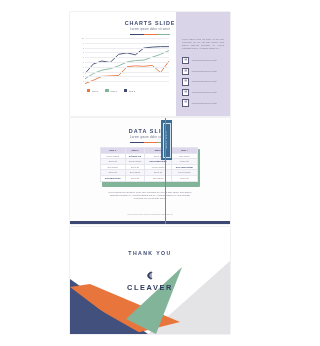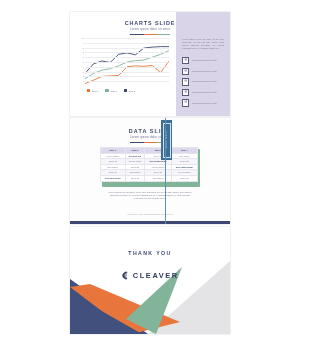--- a/index.html
+++ b/index.html
@@ -67,21 +67,21 @@
   .s2-tab-in{border:.5px solid #cfe0ee;width:6px;height:33px;display:flex;align-items:center;justify-content:center;}
   .s2-tab span{font-size:2.1px;color:#eaf2f8;letter-spacing:.4px;white-space:nowrap;
     transform:rotate(-90deg);}
   .s2-rail{position:absolute;left:165px;top:0;width:1.4px;height:106px;background:#5d8fb3;}
 
   
   #slide3{top:227px;height:107px;box-shadow:0 0 0 .5px #e3e3e8;}
   #slide3 .bgshape{position:absolute;inset:0;}
   .s3-center{position:absolute;left:0;top:22px;width:160px;text-align:center;z-index:3;}
   .s3-ty{font-size:5.2px;font-weight:bold;letter-spacing:1.4px;color:#3c4872;line-height:8px;}
-  .s3-logo{display:inline-flex;align-items:center;gap:2.6px;margin-top:14px;}
+  .s3-logo{display:inline-flex;align-items:center;gap:2.6px;margin-top:14px;flex-direction:column;}
   .s3-logo .mark{width:9px;height:9px;}
   .s3-brand{font-size:7.4px;font-weight:bold;letter-spacing:1.6px;color:#2f3a5e;line-height:9px;}
 </style>
 </head>
 <body>
 
 <div class="page">
 
   <div class="slide" id="slide1">
     <div class="s1-left"></div>

